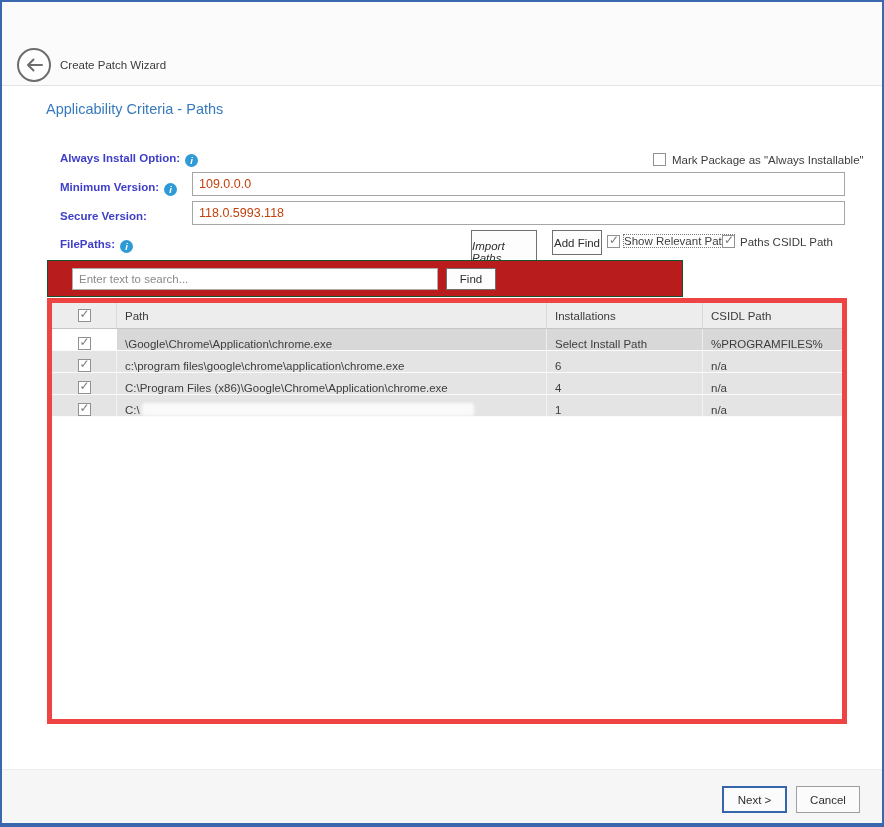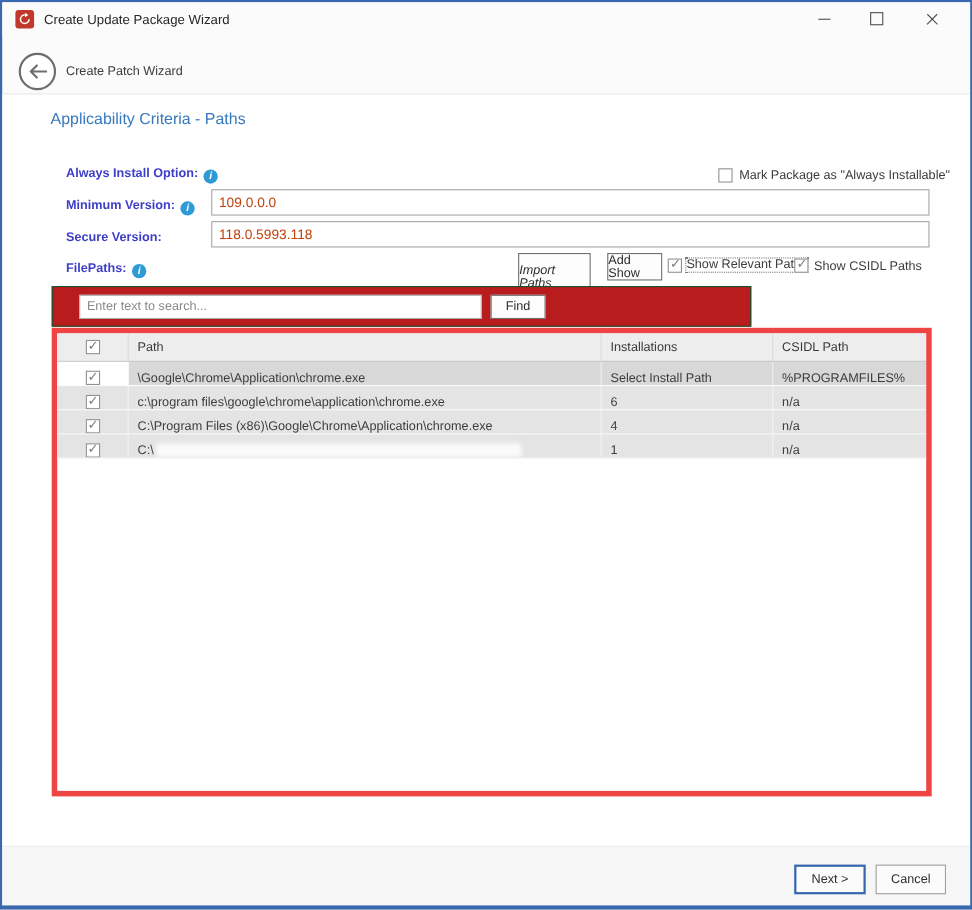--- a/index.html
+++ b/index.html
@@ -87,38 +87,20 @@
   .note-prefix{color:#3e3ec8;font-weight:700;margin-right:4px;}
   .footer{position:absolute;left:0;top:767px;width:100%;height:56px;background:#f6f6f6;border-top:1px solid #ededed;}
   .btn-next{position:absolute;left:720px;top:16px;width:65px;height:27px;border:2px solid #3465ad;background:#fbfbfb;}
   .btn-cancel{position:absolute;left:794px;top:16px;width:64px;height:27px;border:1px solid #9f9f9f;background:#fbfbfb;}
 </style>
 </head>
 <body>
 
 <div class="window">
 
-  <div class="titlebar">
-    <div class="app-icon">
-      <svg width="13" height="13" viewBox="0 0 16 16">
-        <path d="M8 3.2a4.8 4.8 0 1 0 4.8 4.8" stroke="#ffffff" stroke-width="1.7" fill="none"></path>
-        <path d="M8.2 0.6l4 2.6-4 2.6z" fill="#ffffff"></path>
-      </svg>
-    </div>
-    <span class="window-title">Create Update Package Wizard</span>
-    <div class="win-btn wb-min">
-        <span class="ico-min"></span>
-      </div>
-    <div class="win-btn wb-max">
-        <span class="ico-max"></span>
-      </div>
-    <div class="win-btn wb-close">
-        <span class="ico-close"></span>
-      </div>
-  </div>
 
   <div class="back-btn">
     <svg width="17" height="14" viewBox="0 0 17 14">
       <path d="M16 7H2M7.5 1.5L2 7l5.5 5.5" stroke="#6d6d6d" stroke-width="2" fill="none" stroke-linecap="round" stroke-linejoin="round"></path>
     </svg>
   </div>
   <span class="back-label">Create Patch Wizard</span>
   <div class="header-sep"></div>
 
   <div class="content-bg"></div>
@@ -139,25 +121,25 @@
   <div class="form-label lbl-secure">
     <span>Secure Version:</span>
   </div>
   <input class="text-input inp-secure" value="118.0.5993.118" style="">
 
   <div class="form-label lbl-filepaths">
     <span>FilePaths:</span><span class="info-icon"></span>
   </div>
 
   <div class="btn btn-import">Import Paths</div>
-  <div class="btn btn-addpath">Add Show</div>
+  <div class="btn btn-addpath">Add Find</div>
   <span class="cb cb-relevant checked"></span>
   <span class="lbl-relevant">Show Relevant Paths</span>
   <span class="cb cb-csidl checked"></span>
-  <span class="lbl-csidl">Show CSIDL Paths</span>
+  <span class="lbl-csidl">Paths CSIDL Path</span>
 
   <div class="search-panel">
     <input class="search-input" placeholder="Enter text to search..." style="">
     <div class="btn btn-find">Find</div>
   </div>
 
   <div class="table">
     <div class="thead">
       <div class="th th-cb">
         <span class="cb checked"></span>

